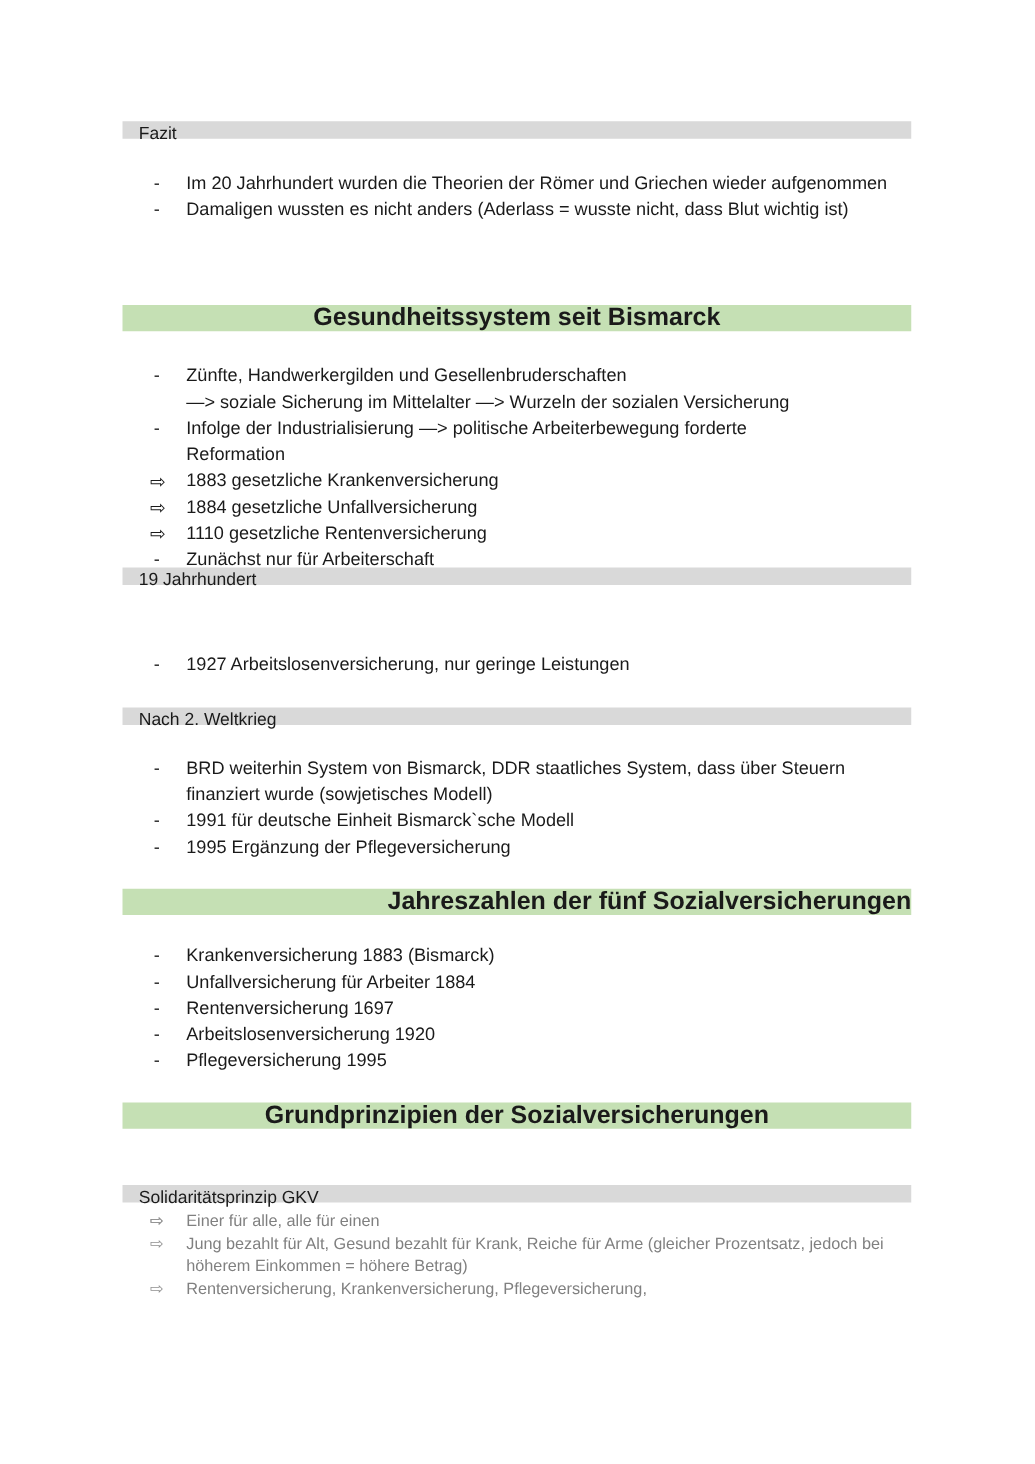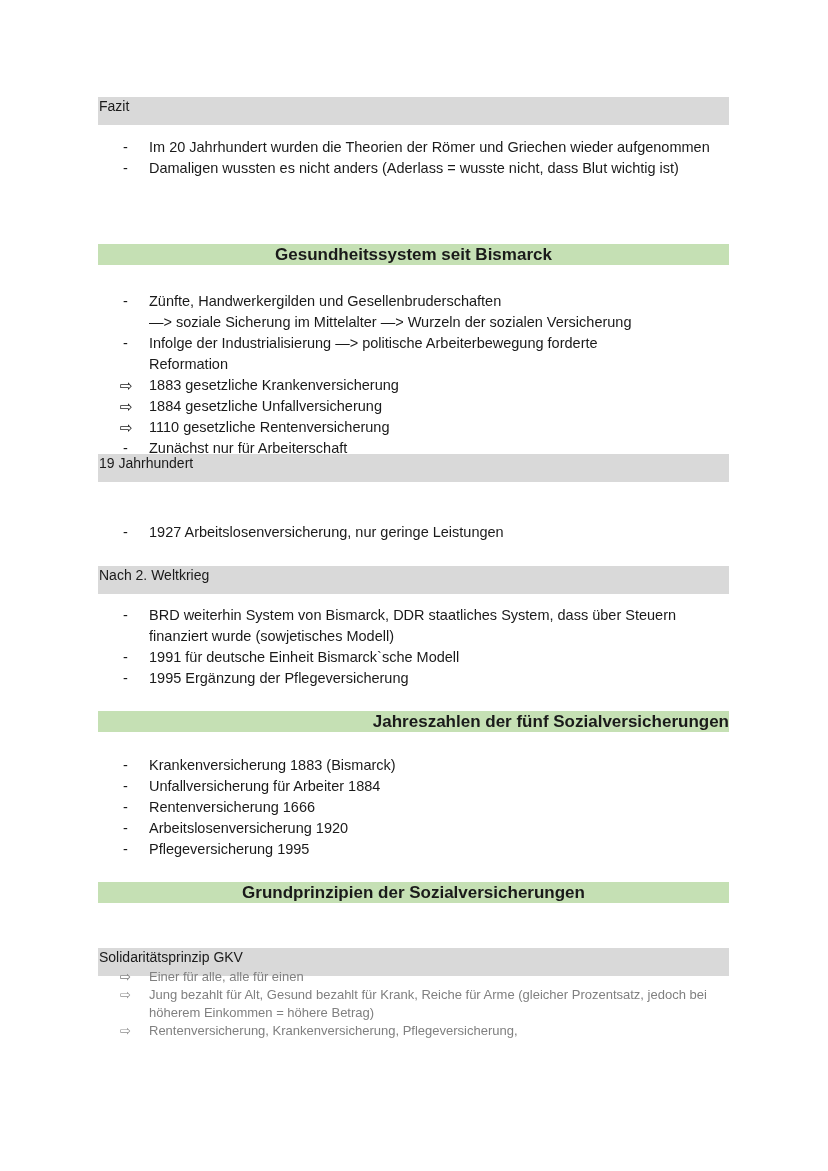--- a/index.html
+++ b/index.html
@@ -6,26 +6,26 @@
     body {
       width: 828px; height: 1171px; position: relative; overflow: hidden;
       font-family: "Liberation Sans", "DejaVu Sans", sans-serif;
       color: #1a1a1a;
     }
     .bar {
       position: absolute; left: 98px; width: 631px;
       box-sizing: border-box;
     }
     .bar-gray {
-      background: #d9d9d9; height: 28px;
-      font-size: 14px; line-height: 18px; padding-left: 1px;
+      background: #d9d9d9; height: 14px;
+      font-size: 14px; line-height: 18px; padding-left: 13px;
     }
     .bar-green {
       background: #c5e0b4; height: 21px;
-      font-size: 17px; font-weight: bold; line-height: 21px; text-align: center;
+      font-size: 20px; font-weight: bold; line-height: 21px; text-align: center;
     }
     .list {
       position: absolute; left: 120px; width: 610px; margin: 0; padding: 0;
       list-style: none; font-size: 14.5px; line-height: 21px;
     }
     .list li { position: relative; padding-left: 29px; }
     .list li .marker {
       position: absolute; left: 0; top: 0; width: 20px; display: inline-block;
     }
     .marker.dash { padding-left: 3px; }
@@ -61,21 +61,21 @@
 <ul class="list" style="top:605px;">
   <li style="padding-right:30px;"><span class="marker dash">-</span><span>BRD weiterhin System von Bismarck, DDR staatliches System, dass über Steuern finanziert wurde (sowjetisches Modell)</span></li>
   <li><span class="marker dash">-</span><span>1991 für deutsche Einheit Bismarck`sche Modell</span></li>
   <li><span class="marker dash">-</span><span>1995 Ergänzung der Pflegeversicherung</span></li>
 </ul>
 
 <div class="bar bar-green" style="top:711px;text-align:right;">Jahreszahlen der fünf Sozialversicherungen</div>
 <ul class="list" style="top:755px;">
   <li><span class="marker dash">-</span><span>Krankenversicherung 1883 (Bismarck)</span></li>
   <li><span class="marker dash">-</span><span>Unfallversicherung für Arbeiter 1884</span></li>
-  <li><span class="marker dash">-</span><span>Rentenversicherung 1666</span></li>
+  <li><span class="marker dash">-</span><span>Rentenversicherung 1697</span></li>
   <li><span class="marker dash">-</span><span>Arbeitslosenversicherung 1920</span></li>
   <li><span class="marker dash">-</span><span>Pflegeversicherung 1995</span></li>
 </ul>
 
 <div class="bar bar-green" style="top:882px;">Grundprinzipien der Sozialversicherungen</div>
 
 <div class="bar bar-gray" style="top:928px;margin-top:20px;">Solidaritätsprinzip GKV</div>
 <ul class="list light" style="top:968px;">
   <li><span class="marker arrow">⇨</span></li>
   <li><span class="marker arrow">⇨</span><span>Einer für alle, alle für einen</span></li>

